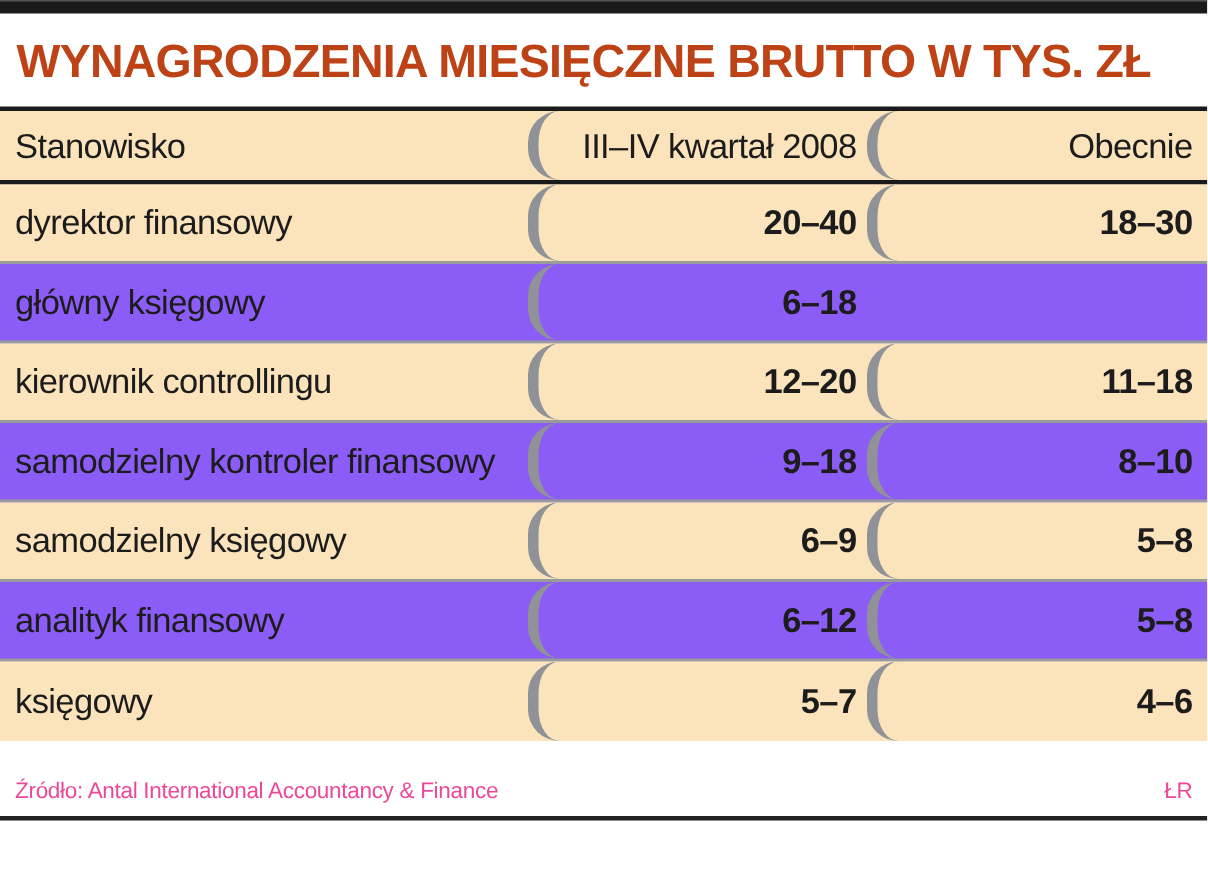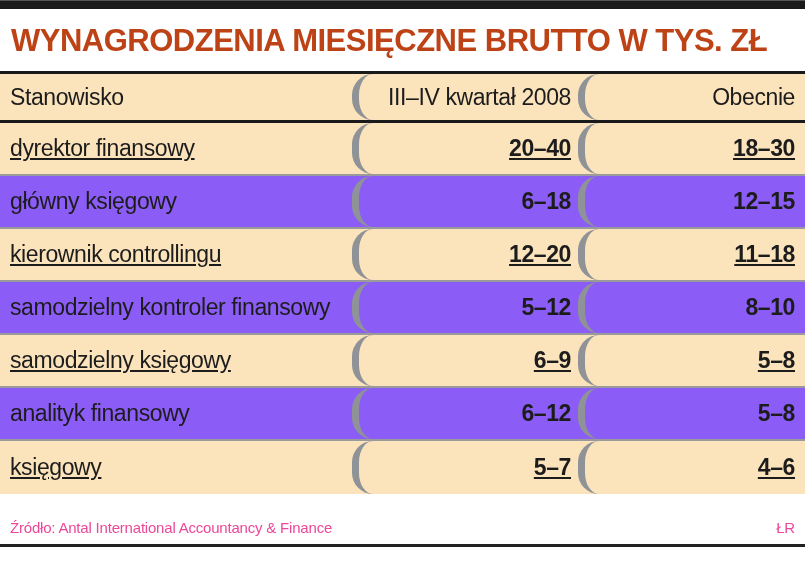--- a/index.html
+++ b/index.html
@@ -39,21 +39,21 @@
     align-items: stretch;
     text-align: right;
   }
   .row.header {
     height: 49px;
     background: #fbe3bc;
     border-bottom: 3px solid #1a1a1a;
   }
   .row.data { height: 53px; }
   .row.data.sep { border-bottom: 2px solid #9a9a9a; }
-  .row.tan   { background: #fbe3bc; text-decoration: underline; }
+  .row.tan   { background: #fbe3bc; }
   .row.white { background: #8b5cf6; }
   .cell {
     display: flex;
     align-items: center;
     font-size: 23px;
     letter-spacing: -0.4px;
     overflow: hidden;
     white-space: nowrap;
   }
   .cell.pos { padding-left: 10px; justify-content: flex-start; }
@@ -95,32 +95,31 @@
 
     <div class="row data tan sep">
       <div class="cell pos">dyrektor finansowy</div>
       <div class="cell c2">20–40</div>
       <div class="cell c3">18–30</div>
     </div>
 
     <div class="row data white sep">
       <div class="cell pos">główny księgowy</div>
       <div class="cell c2">6–18</div>
-      <div class="cell c3">12–15</div>
     </div>
 
     <div class="row data tan sep">
       <div class="cell pos">kierownik controllingu</div>
       <div class="cell c2">12–20</div>
       <div class="cell c3">11–18</div>
     </div>
 
     <div class="row data white sep">
       <div class="cell pos">samodzielny kontroler finansowy</div>
-      <div class="cell c2">5–12</div>
+      <div class="cell c2">9–18</div>
       <div class="cell c3">8–10</div>
     </div>
 
     <div class="row data tan sep">
       <div class="cell pos">samodzielny księgowy</div>
       <div class="cell c2">6–9</div>
       <div class="cell c3">5–8</div>
     </div>
 
     <div class="row data white sep">

